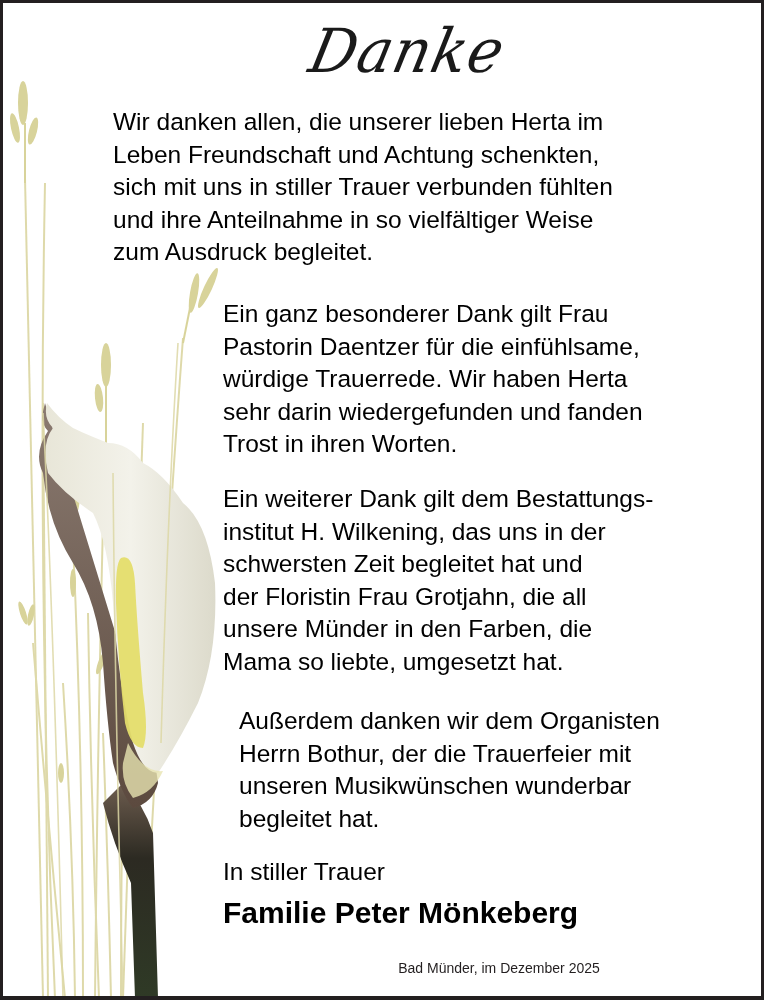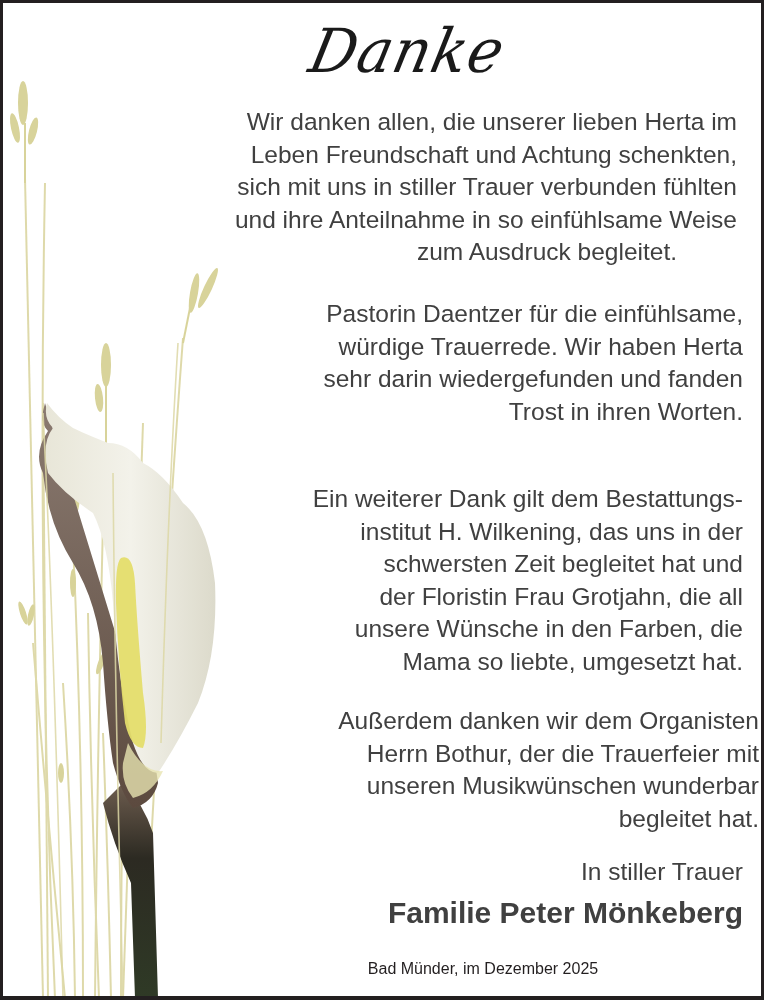--- a/index.html
+++ b/index.html
@@ -31,41 +31,41 @@
     z-index: 2;
   }
   .title span {
     display: inline-block;
     transform: skewX(-12deg) scaleY(1.05);
     font-weight: normal;
     padding-left: 50px;
   }
   .text {
     font-family: "Liberation Sans", sans-serif;
-    color: #404040;
+    color: #000000;
     font-size: 24.5px;
     line-height: 32.5px;
-    text-align: right;
+    text-align: left;
     position: absolute;
     z-index: 2;
   }
   .text .line { display: block; white-space: nowrap; }
   .p1 { top: 103px; left: 110px; width: 624px; }
   .p2 { top: 295px; left: 220px; width: 520px; }
   .p3 { top: 480px; left: 220px; width: 520px; }
   .p4 { top: 702px; left: 236px; width: 520px; }
   .p5 { top: 853px; left: 220px; width: 520px; }
   .family {
     font-weight: bold; font-size: 30px;
     line-height: 40px; margin-top: 4px;
   }
   .place {
-    position: absolute; top: 957px; left: 220px; width: 520px;
+    position: absolute; top: 957px; left: 236px; width: 520px;
     font-family: "Liberation Sans", sans-serif;
-    font-size: 16px; color: #231f20; text-align: center;
+    font-size: 14px; color: #231f20; text-align: center;
     z-index: 2;
   }
 </style>
 </head>
 <body>
 
 <div class="frame">
 
   <svg class="flower" viewBox="0 0 240 1000" xmlns="http://www.w3.org/2000/svg">
     <defs>
@@ -140,37 +140,38 @@
   </svg>
 
   <div class="title">
     <span>Danke</span>
   </div>
 
   <div class="text p1">
     <span class="line">Wir danken allen, die unserer lieben Herta im</span>
     <span class="line">Leben Freundschaft und Achtung schenkten,</span>
     <span class="line">sich mit uns in stiller Trauer verbunden fühlten</span>
-    <span class="line">und ihre Anteilnahme in so einfühlsame Weise</span>
+    <span class="line">und ihre Anteilnahme in so vielfältiger Weise</span>
     <span class="line" style="padding-right:60px">zum Ausdruck begleitet.</span>
   </div>
 
   <div class="text p2">
+    <span class="line">Ein ganz besonderer Dank gilt Frau</span>
     <span class="line">Pastorin Daentzer für die einfühlsame,</span>
     <span class="line">würdige Trauerrede. Wir haben Herta</span>
     <span class="line">sehr darin wiedergefunden und fanden</span>
     <span class="line">Trost in ihren Worten.</span>
   </div>
 
   <div class="text p3">
     <span class="line">Ein weiterer Dank gilt dem Bestattungs-</span>
     <span class="line">institut H. Wilkening, das uns in der</span>
     <span class="line">schwersten Zeit begleitet hat und</span>
     <span class="line">der Floristin Frau Grotjahn, die all</span>
-    <span class="line">unsere Wünsche in den Farben, die</span>
+    <span class="line">unsere Münder in den Farben, die</span>
     <span class="line">Mama so liebte, umgesetzt hat.</span>
   </div>
 
   <div class="text p4">
     <span class="line">Außerdem danken wir dem Organisten</span>
     <span class="line">Herrn Bothur, der die Trauerfeier mit</span>
     <span class="line">unseren Musikwünschen wunderbar</span>
     <span class="line">begleitet hat.</span>
   </div>
 

